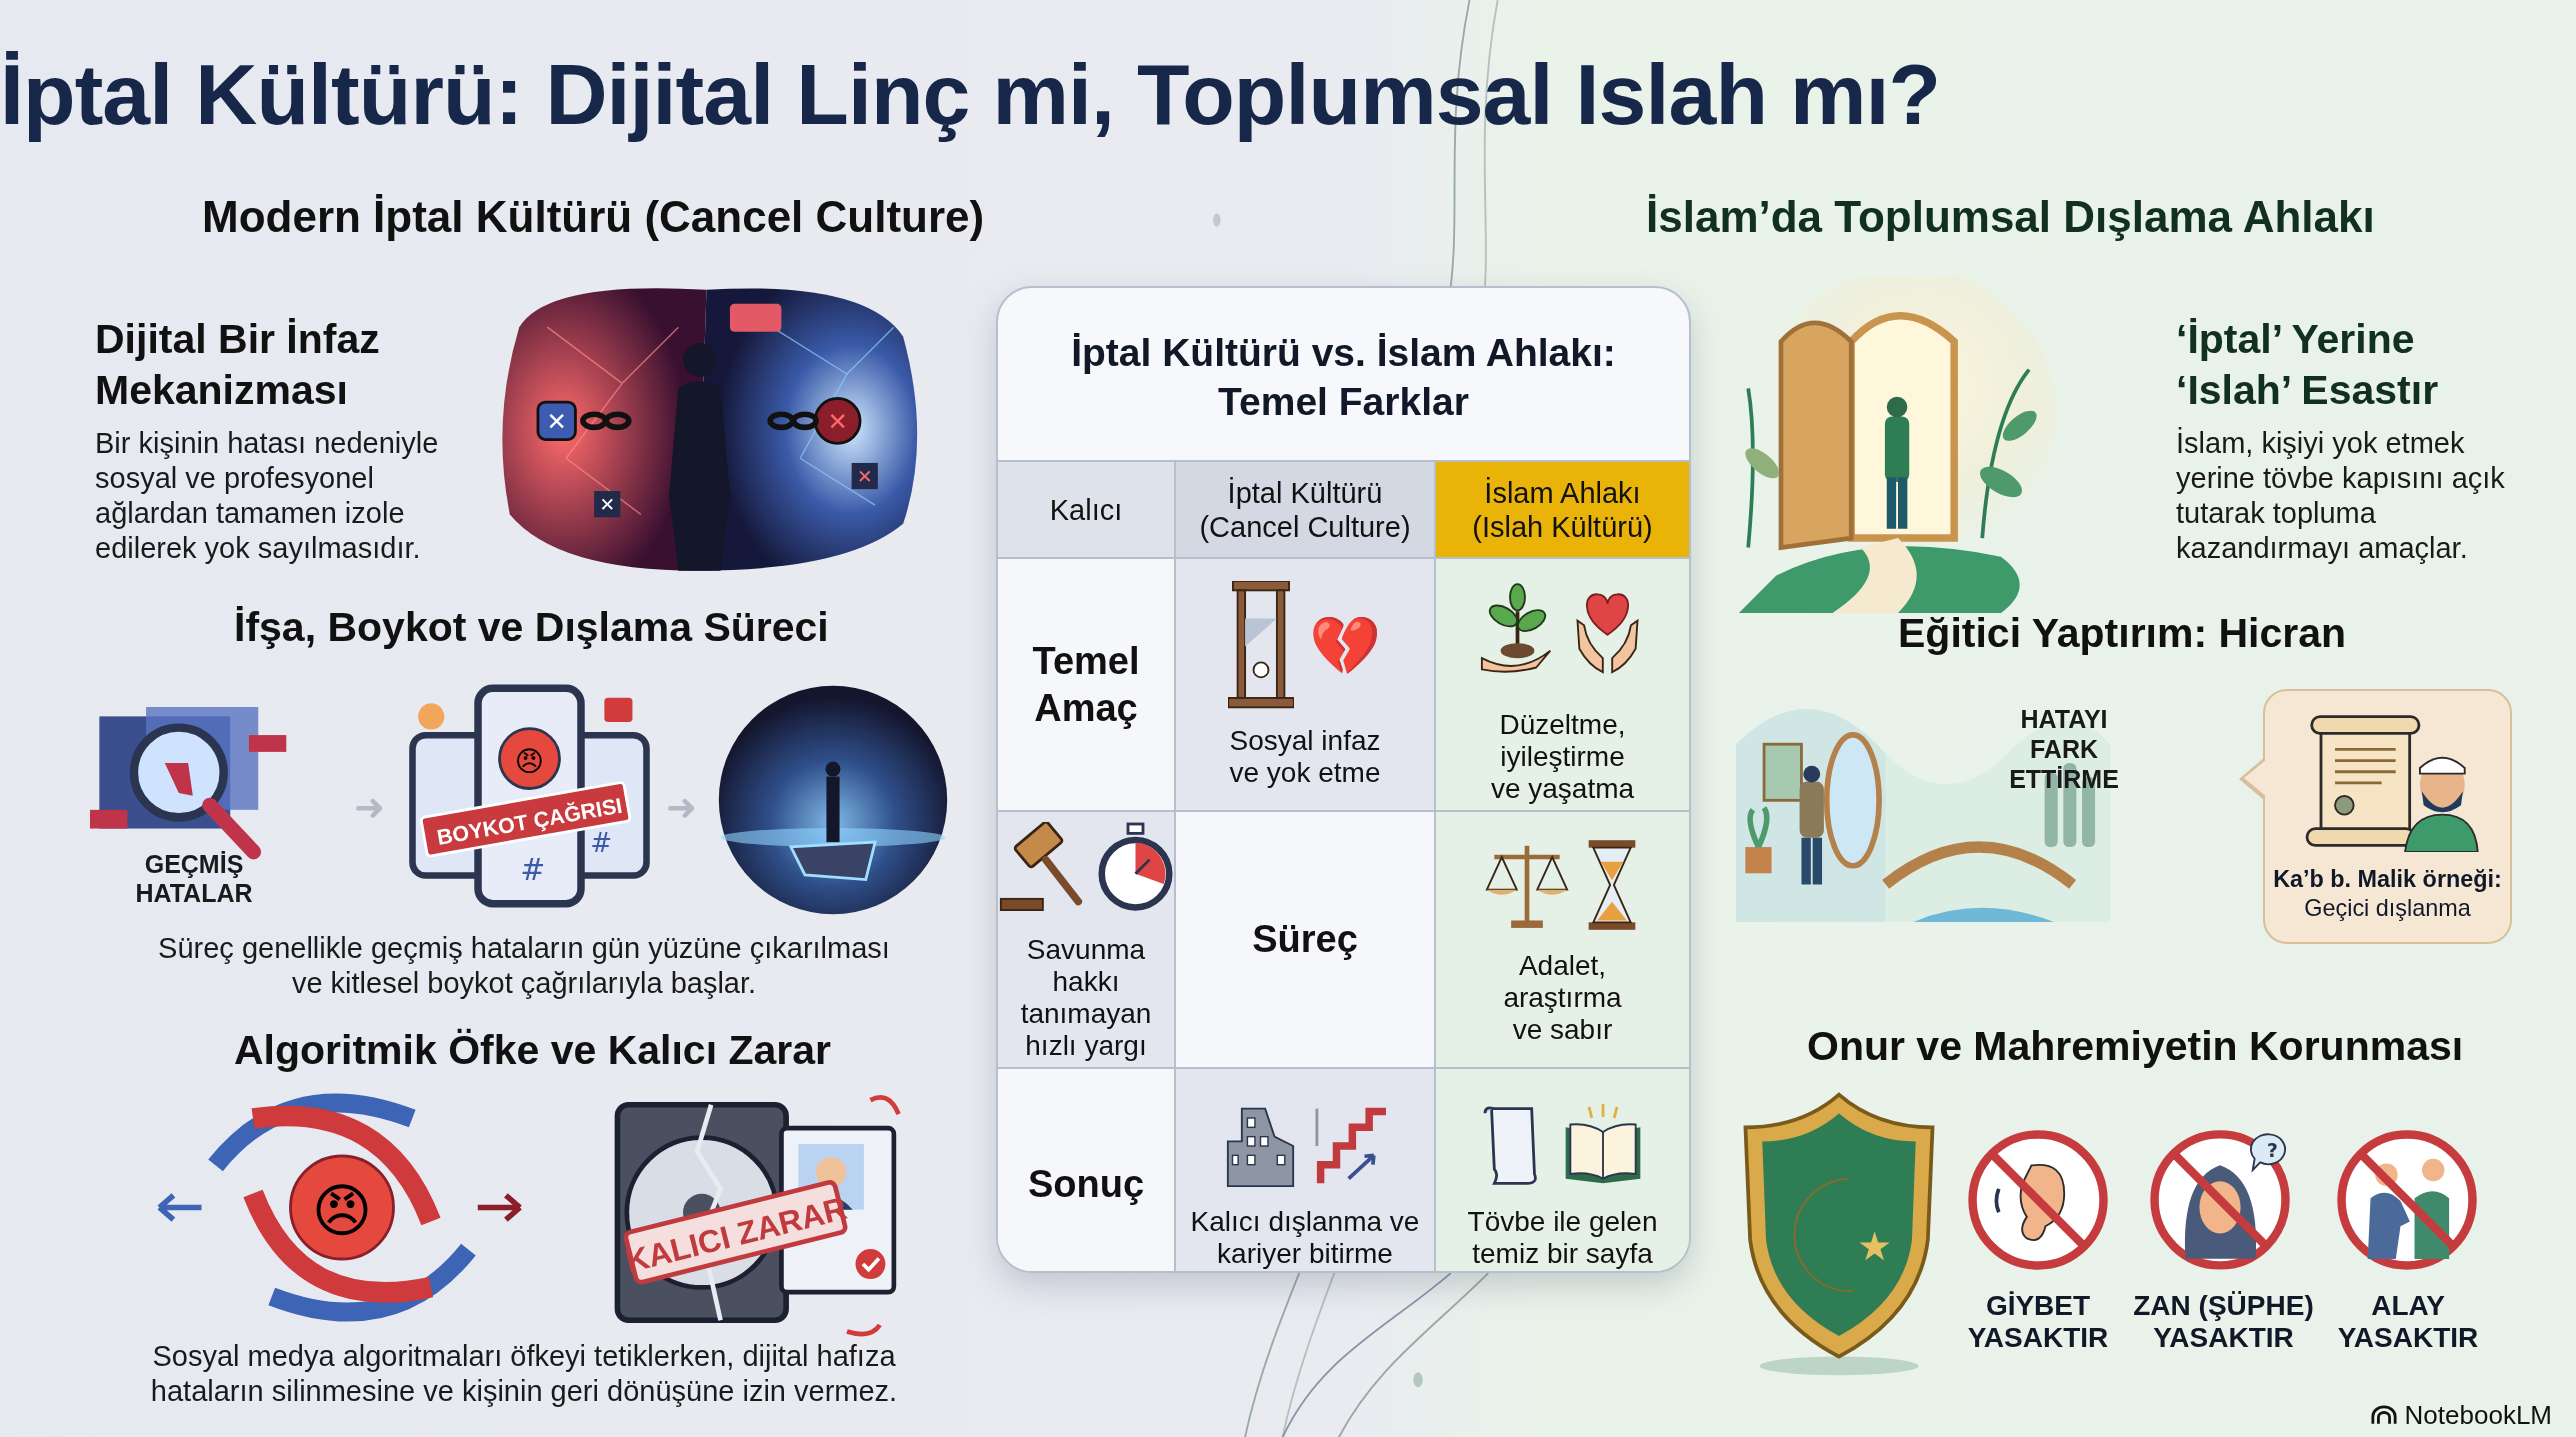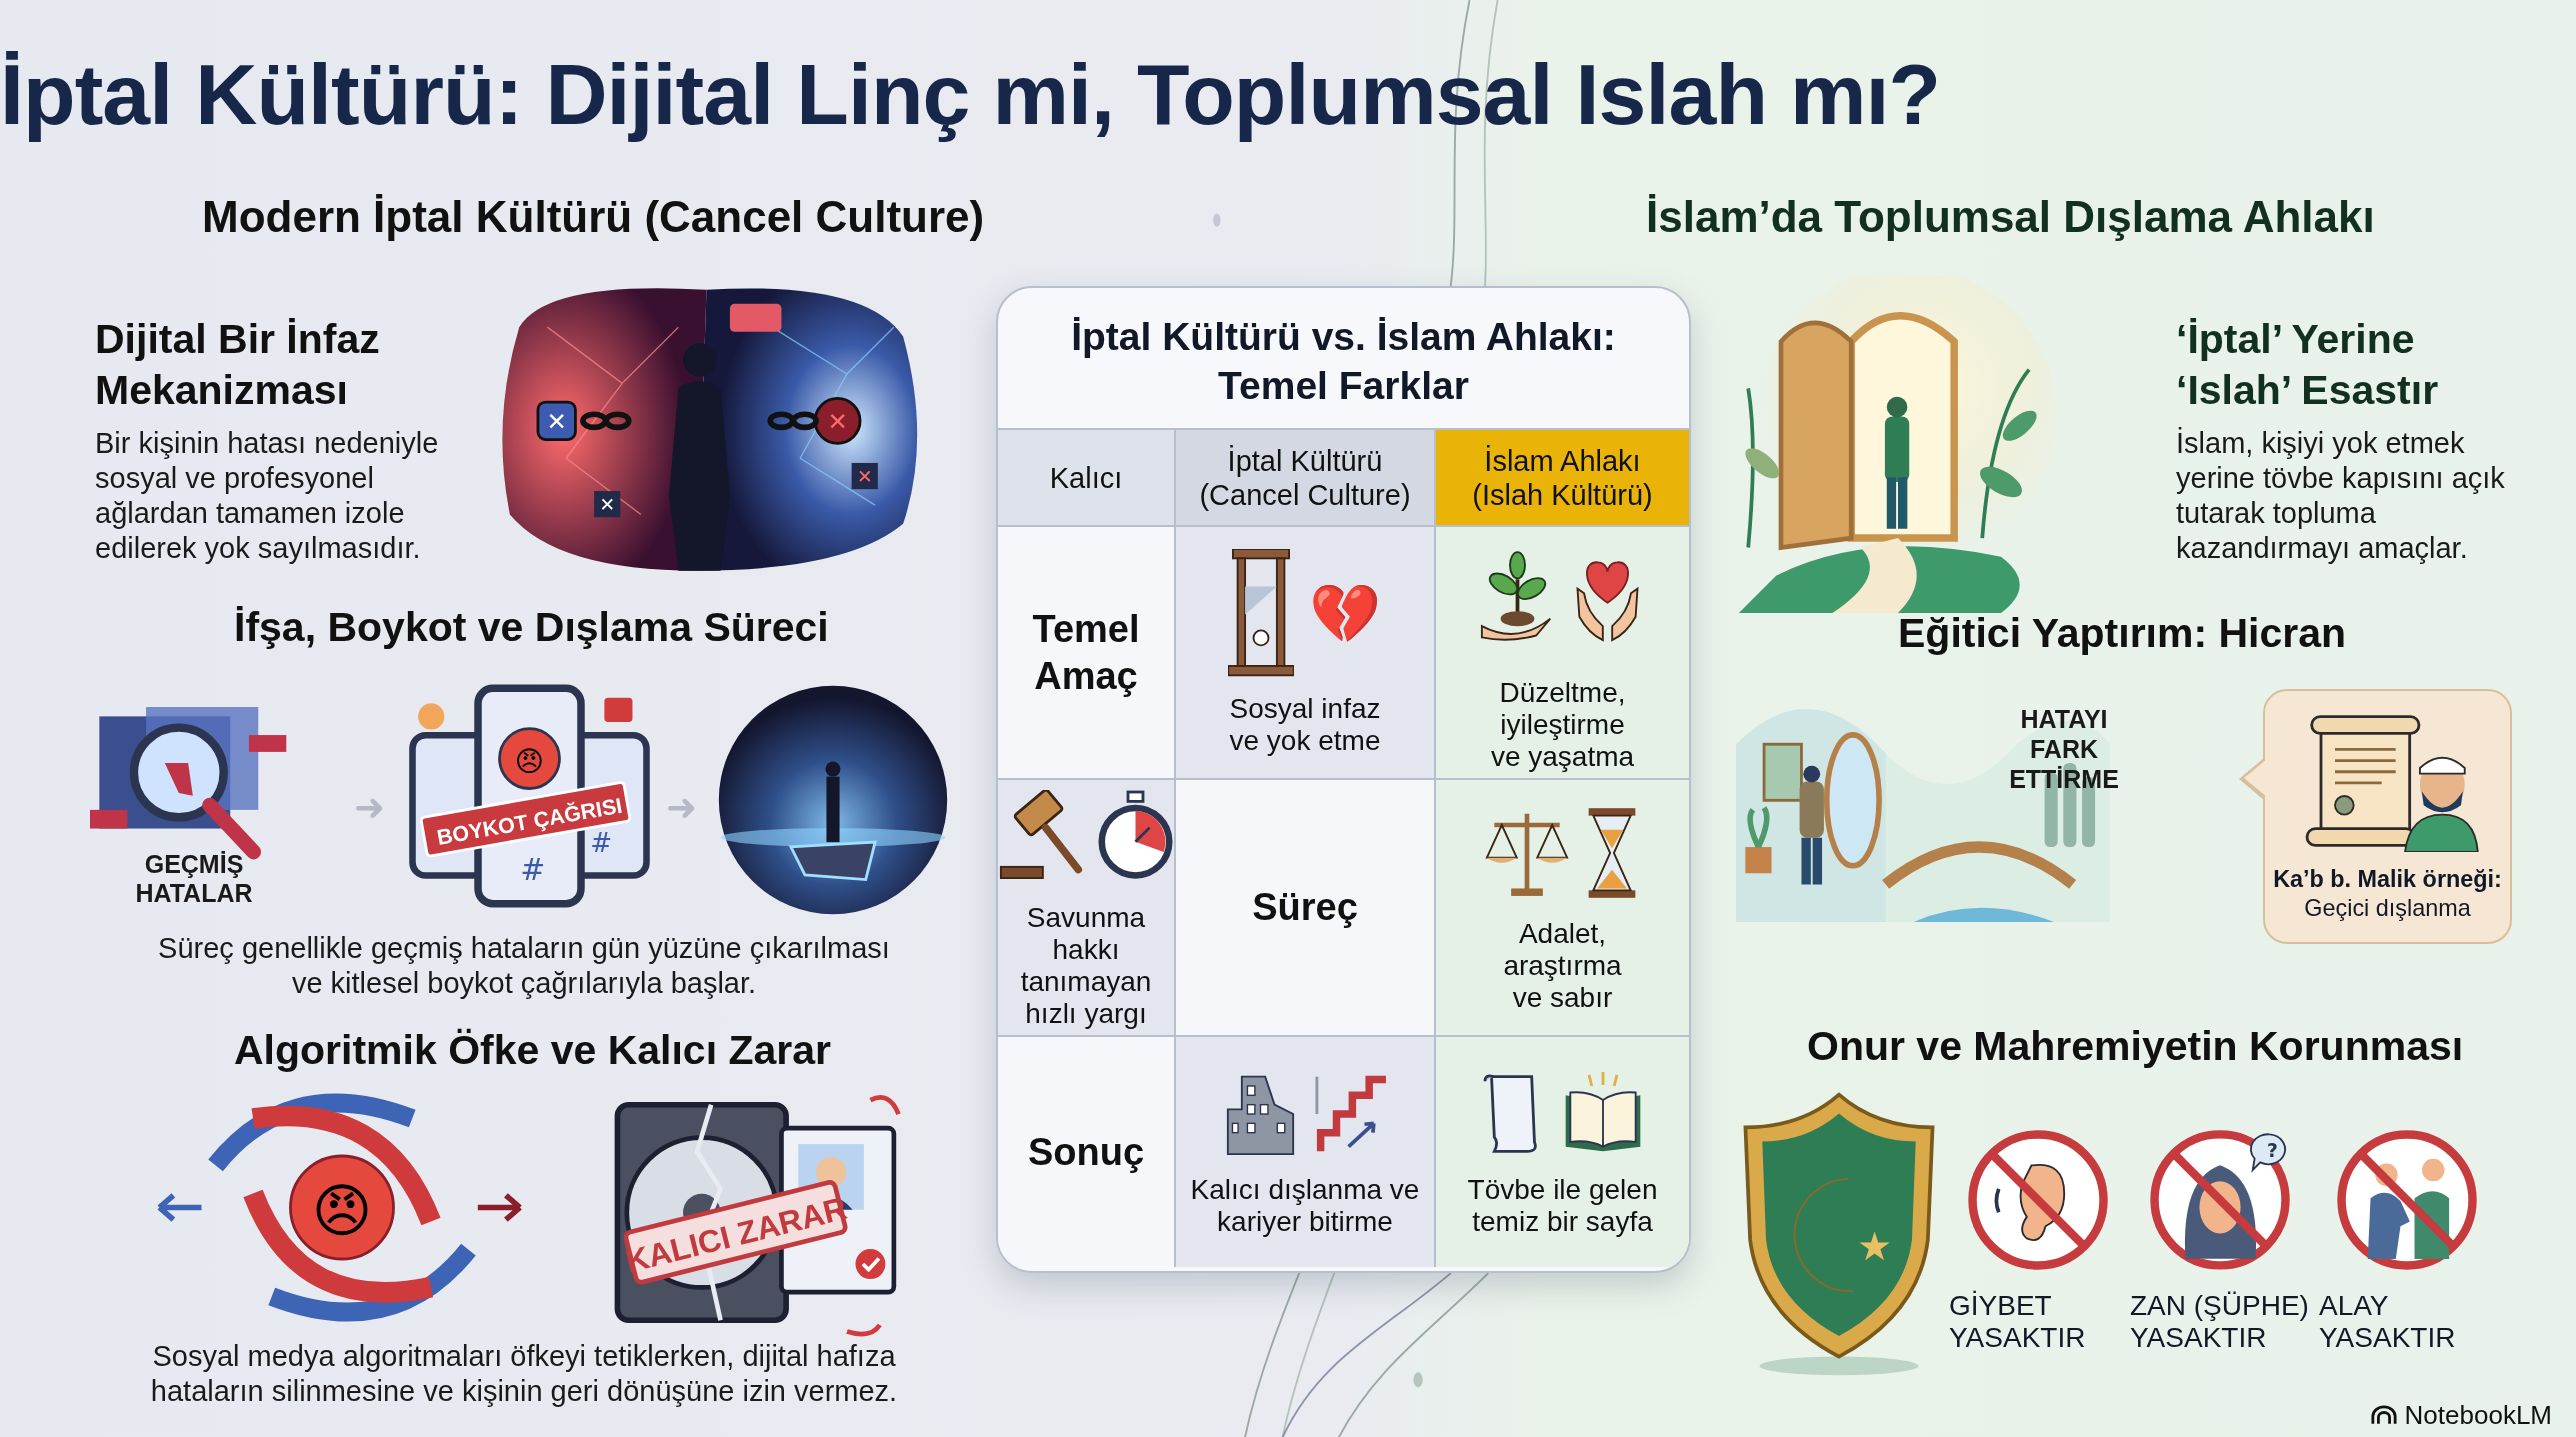--- a/index.html
+++ b/index.html
@@ -8,36 +8,36 @@
 background:linear-gradient(90deg,#e7e9f0 0%,#e9ebf1 52%,#eaf3ea 60%,#e9f2ea 100%)}
 .bgwave{position:absolute;left:1170px;top:0;width:468px;height:1438px;z-index:0}
 .title{position:absolute;left:0;width:2576px;top:45px;text-align:left;font-size:86px;font-weight:700;color:#17274a;letter-spacing:-0.9px;z-index:2}
 .h2{position:absolute;font-size:44px;font-weight:700;color:#111;z-index:2;white-space:nowrap}
 .h3{position:absolute;font-size:41px;font-weight:700;color:#111;line-height:51px;z-index:2}
 .p{position:absolute;font-size:29px;color:#1a1a1a;line-height:35px;z-index:2}
 .center{text-align:center}
 .ill{position:absolute;z-index:1}
 
 .card{position:absolute;left:996px;top:286px;width:695px;height:987px;background:#f7f8fb;border:2.8px solid #b8bfcc;border-radius:36px;overflow:hidden;box-shadow:0 13px 32px rgba(80,90,110,.25);z-index:3}
-.card-title{height:140px;display:flex;align-items:center;justify-content:center;text-align:center;font-size:39px;font-weight:700;line-height:49px;padding-top:6px}
+.card-title{height:172px;display:flex;align-items:center;justify-content:center;text-align:center;font-size:39px;font-weight:700;line-height:49px;padding-top:6px}
 .grid{display:grid;grid-template-columns:178px 260px 1fr;grid-template-rows:97px 253px 257px 1fr;height:calc(100% - 144px);border-top:2.8px solid #b8bfcc}
 .cell{border-right:2.8px solid #b8bfcc;border-bottom:2.8px solid #b8bfcc;display:flex;flex-direction:column;align-items:center;justify-content:center;text-align:center}
 .cell:nth-child(3n){border-right:none}
 .grid .cell:nth-last-child(-n+3){border-bottom:none}
 .c0{background:#f6f7fa}.c1{background:#e3e6ef}.c2{background:#e5f1e6}
 .hc0{background:#dee2eb}.hc1{background:#d3d8e3}.hc2{background:#eab308}
 .th{font-size:29px;line-height:34px;color:#111}
 .rowlabel{font-size:38px;font-weight:700;line-height:47px;color:#111}
 .celltxt{font-size:28px;line-height:32px;color:#111;margin-top:13px}
 .icons{display:flex;gap:15px;align-items:flex-end;height:131px}
 .nlm{position:absolute;right:24px;bottom:7.5px;font-size:26px;color:#111;display:flex;align-items:center;gap:7.5px;z-index:2}
 .bubble{position:absolute;left:2263px;top:689px;width:249px;height:255px;background:#f6e7d4;border:2.8px solid #d8bf9c;border-radius:24px;z-index:3}
 .bubble:before{content:"";position:absolute;left:-26px;top:66px;border-top:22.5px solid transparent;border-bottom:22.5px solid transparent;border-right:26px solid #d8bf9c}
 .bubble:after{content:"";position:absolute;left:-21.5px;top:68px;border-top:19.7px solid transparent;border-bottom:19.7px solid transparent;border-right:23.4px solid #f6e7d4}
-.forb-label{position:absolute;top:1290px;width:178px;font-size:28px;font-weight:400;line-height:32px;z-index:2}
+.forb-label{position:absolute;top:1290px;width:178px;text-align:center;font-size:28px;font-weight:700;line-height:32px;z-index:2}
 </style>
 </head>
 <body>
 
 <svg class="bgwave" viewBox="0 0 500 1536">
   <path d="M320 0 C280 200 340 300 250 450 C160 600 200 800 220 1000 C240 1200 120 1350 80 1536" fill="none" stroke="#9aa9a2" stroke-width="2"></path>
   <path d="M350 0 C310 220 380 330 280 480 C190 620 230 820 250 1000 C270 1200 160 1350 120 1536" fill="none" stroke="#b3c2ba" stroke-width="2"></path>
   <path d="M300 1360 C230 1420 160 1450 120 1536" fill="none" stroke="#8b94a8" stroke-width="2"></path>
   <path d="M340 1360 C280 1420 220 1460 180 1536" fill="none" stroke="#9aa9a2" stroke-width="2"></path>
   <ellipse cx="265" cy="1474" rx="5" ry="8" fill="#b5c6bc"></ellipse>

